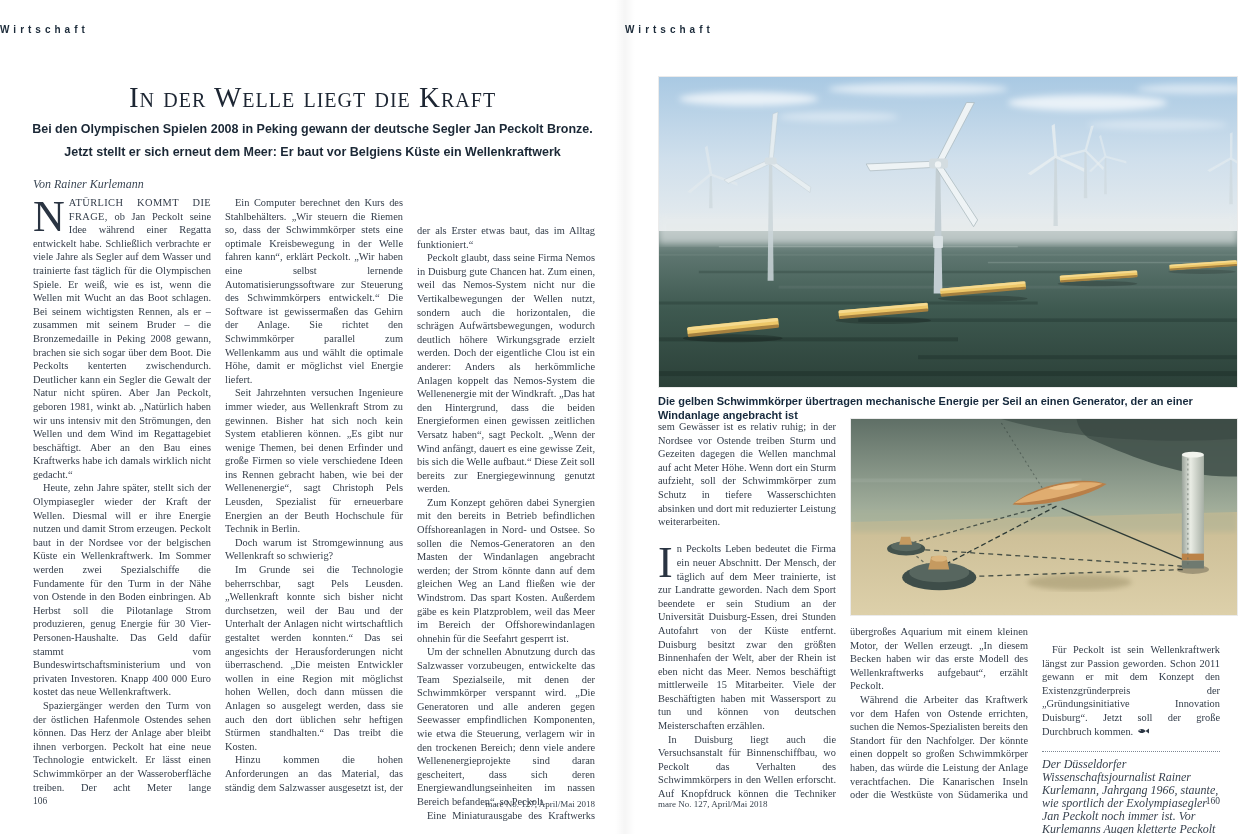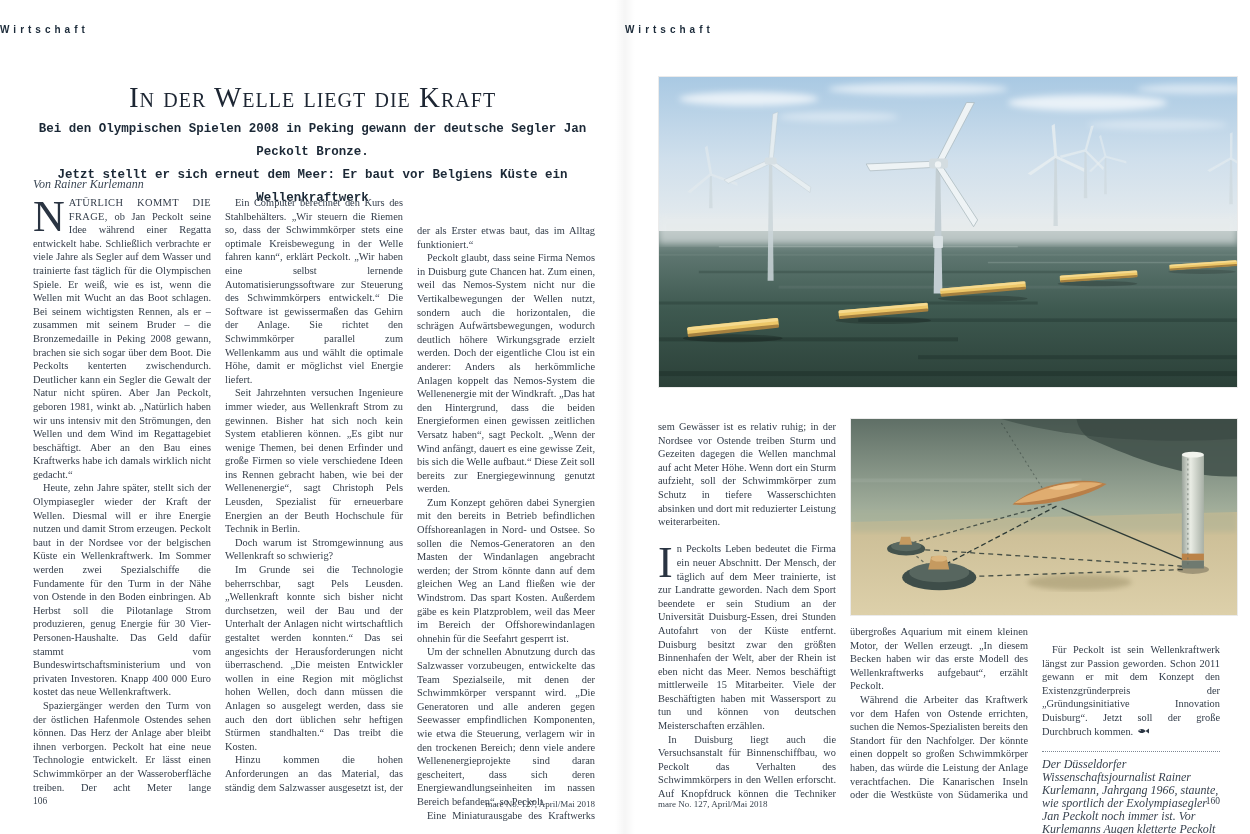--- a/index.html
+++ b/index.html
@@ -18,21 +18,21 @@
     font-family:"Liberation Sans",sans-serif;font-size:10px;font-weight:bold;
     letter-spacing:4px;color:#1c2b3a;
   }
   .title{
     position:absolute;top:74px;left:0;width:100%;text-align:center;
     font-family:"Liberation Serif",serif;font-variant:small-caps;
     font-size:29px;letter-spacing:1px;color:#1d2633;font-weight:500;white-space:nowrap;margin-top:7px;
   }
   .subtitle{
     position:absolute;top:118px;left:20px;width:585px;text-align:center;
-    font-family:Liberation Mono, monospace;font-size:12.5px;font-weight:bold;
+    font-family:Liberation Sans, sans-serif;font-size:12.5px;font-weight:bold;
     line-height:23px;color:#1b2836;
   }
   .byline{
     position:absolute;top:177px;left:33px;font-style:italic;font-size:12px;color:#3a4654;
   }
   .col{
     position:absolute;width:178px;font-size:10.4px;line-height:13.6px;
     text-align:justify;color:#333d4a;hyphens:auto;overflow:hidden;
   }
   .col p{margin:0;}
@@ -238,20 +238,21 @@
       <g>
         <ellipse cx="545" cy="196" rx="34" ry="2.2" fill="#000000" opacity=".16"></ellipse>
         <g transform="translate(512,189) rotate(-4)">
           <rect width="68" height="5.5" rx="2" fill="#edc768"></rect>
             <rect y="3.9" width="68" height="2" rx="1" fill="#a5803f"></rect>
             <rect width="68" height="1.9" rx="1" fill="#f7dd95" opacity=".85"></rect>
         </g>
       </g>
     </svg>
   </div>
+  <div class="caption" style="left:33px;top:394px;width:580px;">Die gelben Schwimmkörper übertragen mechanische Energie per Seil an einen Generator, der an einer Windanlage angebracht ist</div>
 
   <div class="photo" style="left:225px;top:418px;width:388px;height:198px;">
     <svg width="386" height="196" viewBox="0 0 385 198" preserveAspectRatio="none">
       <defs>
         <linearGradient id="water" x1="0" y1="0" x2="0" y2="1">
           <stop offset="0" stop-color="#5f6f66"></stop>
             <stop offset=".55" stop-color="#8e9c8d"></stop>
             <stop offset="1" stop-color="#b5bfa8"></stop>
         </linearGradient>
         <linearGradient id="sand" x1="0" y1="0" x2="0" y2="1">

